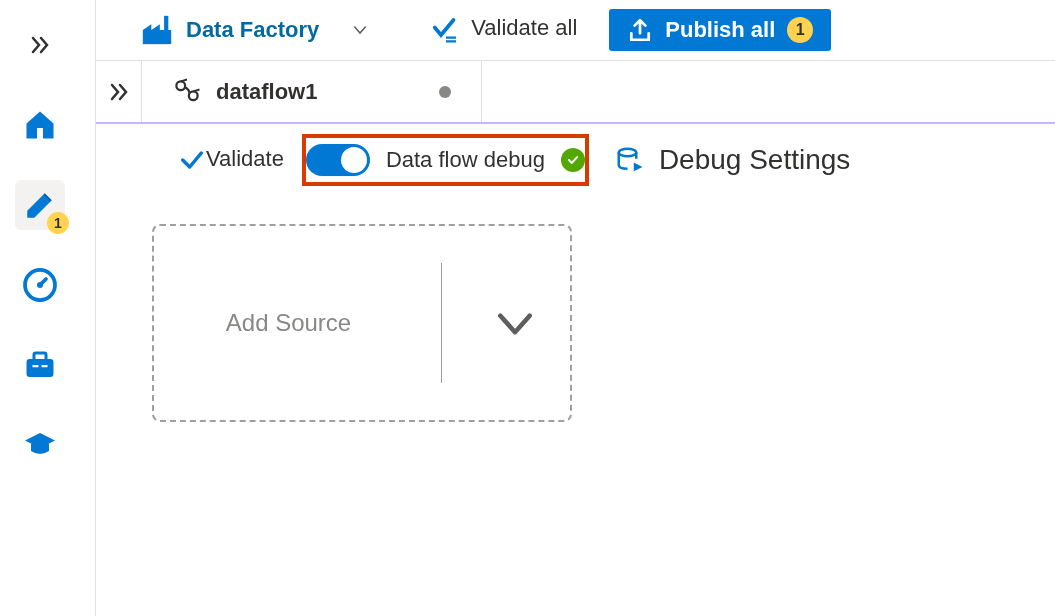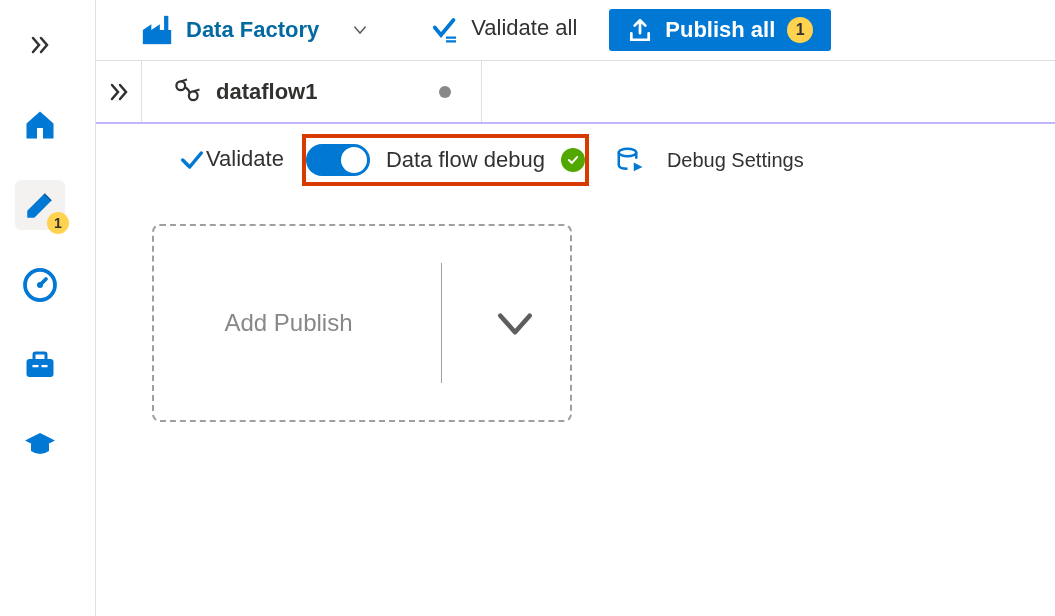--- a/index.html
+++ b/index.html
@@ -196,23 +196,23 @@
       height: 24px;
       background: #52a800;
       border-radius: 50%;
       display: flex;
       align-items: center;
       justify-content: center;
     }
     .debug-settings {
       display: flex;
       align-items: center;
-      gap: 22px;
-      cursor: pointer;
-      font-size: 20px;
+      gap: 14px;
+      cursor: pointer;
+      font-size: 28px;
       margin-left: 8px;
       text-align: center;
     }
     .canvas {
       position: absolute;
       left: 56px;
       top: 224px;
     }
     .add-source-box {
       width: 420px;
@@ -363,21 +363,21 @@
         <ellipse cx="10" cy="6" rx="7" ry="3" stroke="#0078d4" stroke-width="2" fill="none"></ellipse>
         <path d="M3 6 L3 16 Q3 19 10 19 M17 6 L17 11" stroke="#0078d4" stroke-width="2" fill="none"></path>
         <path d="M15 14 L22 17.5 L15 21 Z" fill="#0078d4"></path>
       </svg>
       <span>Debug Settings</span>
     </div>
   </div>
 
   <div class="canvas">
     <div class="add-source-box">
-      <span class="add-source-text">Add Publish</span>
+      <span class="add-source-text">Add Source</span>
       <div class="divider-v"></div>
       <div class="chevron-area">
         <svg width="44" height="44" viewBox="0 0 24 24">
           <path d="M4 8 L12 17 L20 8" stroke="#605e5c" stroke-width="2.5" fill="none" stroke-linecap="round" stroke-linejoin="round"></path>
         </svg>
       </div>
     </div>
   </div>
 </div>
 

